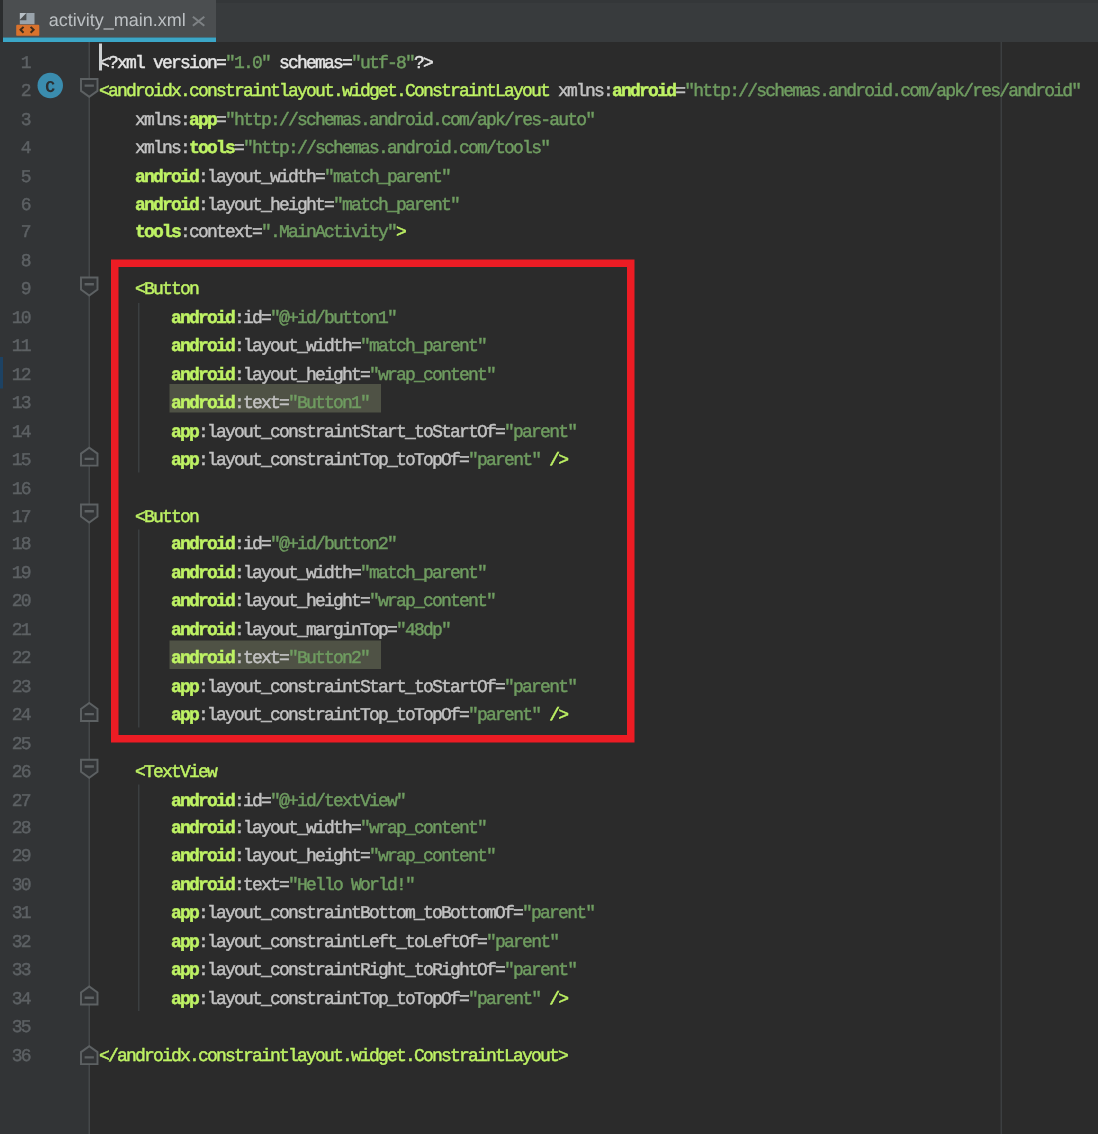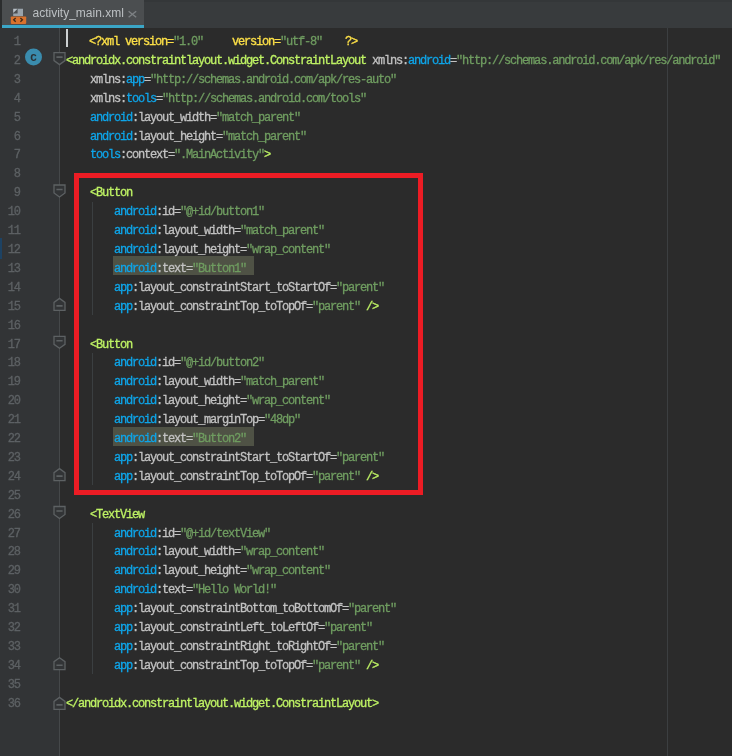--- a/index.html
+++ b/index.html
@@ -13,23 +13,23 @@
   #gsep{position:absolute;left:59px;top:28px;width:1px;height:728px;background:#45484a;}
   #wrapg{position:absolute;left:667px;top:28px;width:1px;height:728px;background:#3c3f41;}
   #vcs{position:absolute;left:0;top:238px;width:1.8px;height:21px;background:#1d4263;}
   .hl{position:absolute;left:113.2px;width:141.3px;height:19.3px;background:#4f5245;}
   #caret{position:absolute;left:66px;top:28.5px;width:2.2px;height:18.5px;background:#cdd0d1;}
   #redbox{position:absolute;left:74.3px;top:172.7px;width:348.5px;height:322px;border:5px solid #ec1c24;box-sizing:border-box;}
   pre{margin:0;position:absolute;top:33px;font-family:"Liberation Mono",monospace;font-size:12px;line-height:18.907px;letter-spacing:-1.2px;color:#c2c2c2;-webkit-text-stroke:0.3px;}
   #code{left:66px;}
   #nums{left:0;width:19.8px;text-align:right;color:#5d6164;}
   .t{color:#bef264;}
-  .p{color:#0ea5e9;}
+  .p{color:#bef264;font-weight:bold;}
   .s{color:#6f9c60;}
-  .o{color:#fde047;padding-left:23px;}
+  .o{color:#e5e5e5;}
   .ig{position:absolute;left:92px;width:1px;background:#3b3f41;}
   svg.ov{position:absolute;left:0;top:0;}
 </style>
 </head>
 <body>
 <div id="tabbar"></div>
 <div style="position:absolute;left:0;top:0;width:732px;height:1.5px;background:#343739"></div>
 <div id="lstrip"></div>
 <div id="tab"></div>
 <div id="tabu"></div>
@@ -72,21 +72,21 @@
 27
 28
 29
 30
 31
 32
 33
 34
 35
 36</pre>
-<pre id="code"><span class="o">&lt;?xml version=</span><span class="s">"1.0"</span><span class="o"> version=</span><span class="s">"utf-8"</span><span class="o">?&gt;</span>
+<pre id="code"><span class="o">&lt;?xml version=</span><span class="s">"1.0"</span><span class="o"> schemas=</span><span class="s">"utf-8"</span><span class="o">?&gt;</span>
 <span class="t">&lt;androidx.constraintlayout.widget.ConstraintLayout</span> xmlns:<span class="p">android</span>=<span class="s">"http://schemas.android.com/apk/res/android"</span>
     xmlns:<span class="p">app</span>=<span class="s">"http://schemas.android.com/apk/res-auto"</span>
     xmlns:<span class="p">tools</span>=<span class="s">"http://schemas.android.com/tools"</span>
     <span class="p">android</span>:layout_width=<span class="s">"match_parent"</span>
     <span class="p">android</span>:layout_height=<span class="s">"match_parent"</span>
     <span class="p">tools</span>:context=<span class="s">".MainActivity"</span><span class="t">&gt;</span>
 
     <span class="t">&lt;Button</span>
         <span class="p">android</span>:id=<span class="s">"@+id/button1"</span>
         <span class="p">android</span>:layout_width=<span class="s">"match_parent"</span>

